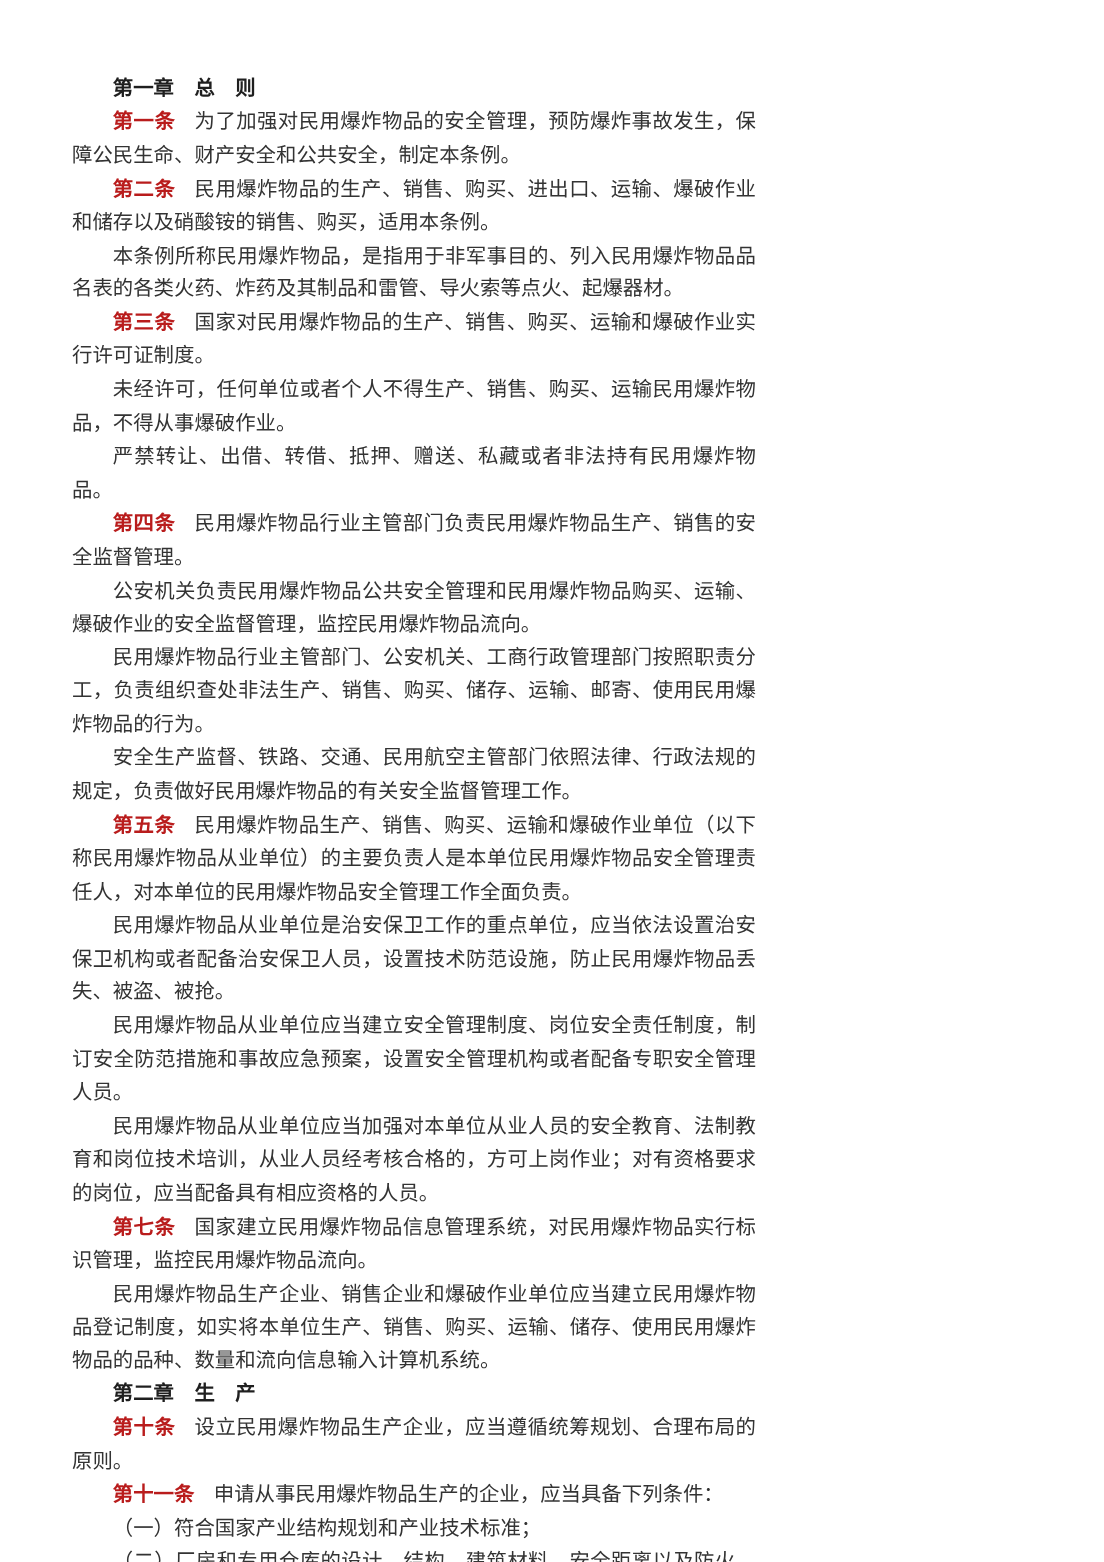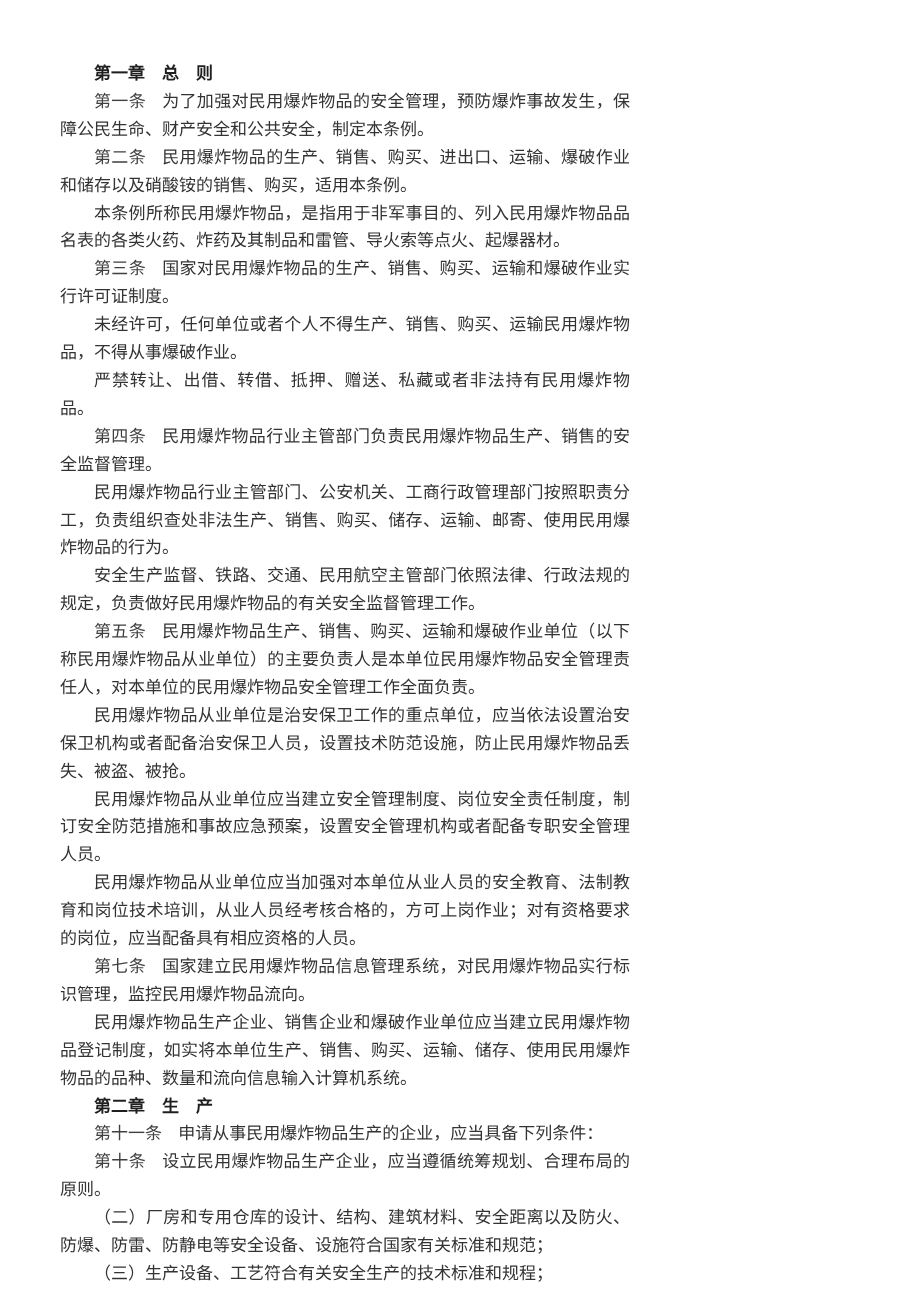--- a/index.html
+++ b/index.html
@@ -29,45 +29,47 @@
     line-height: 27.9px;
     text-align: justify;
     word-break: break-all;
     color: #333333;
   }
   .doc-body p.chapter {
     font-weight: bold;
     color: #1f1f1f;
   }
   .doc-body .label {
-    font-weight: normal;
-    color: #404040;
+    font-weight: bold;
+    color: #b91c1c;
     margin-right: 0.95em;
   }
 </style>
 </head>
 <body>
 
 <div class="doc-page">
   <div class="doc-body">
       <p class="chapter"><span class="text">第一章　总　则</span></p>
       <p class="article"><b class="label">第一条</b><span class="text">为了加强对民用爆炸物品的安全管理，预防爆炸事故发生，保障公民生命、财产安全和公共安全，制定本条例。</span></p>
       <p class="article"><b class="label">第二条</b><span class="text">民用爆炸物品的生产、销售、购买、进出口、运输、爆破作业和储存以及硝酸铵的销售、购买，适用本条例。</span></p>
       <p class="para"><span class="text">本条例所称民用爆炸物品，是指用于非军事目的、列入民用爆炸物品品名表的各类火药、炸药及其制品和雷管、导火索等点火、起爆器材。</span></p>
       <p class="article"><b class="label">第三条</b><span class="text">国家对民用爆炸物品的生产、销售、购买、运输和爆破作业实行许可证制度。</span></p>
       <p class="para"><span class="text">未经许可，任何单位或者个人不得生产、销售、购买、运输民用爆炸物品，不得从事爆破作业。</span></p>
       <p class="para"><span class="text">严禁转让、出借、转借、抵押、赠送、私藏或者非法持有民用爆炸物品。</span></p>
       <p class="article"><b class="label">第四条</b><span class="text">民用爆炸物品行业主管部门负责民用爆炸物品生产、销售的安全监督管理。</span></p>
+      <p class="para"><span class="text">公安机关负责民用爆炸物品公共安全管理和民用爆炸物品购买、运输、爆破作业的安全监督管理，监控民用爆炸物品流向。</span></p>
       <p class="para"><span class="text">民用爆炸物品行业主管部门、公安机关、工商行政管理部门按照职责分工，负责组织查处非法生产、销售、购买、储存、运输、邮寄、使用民用爆炸物品的行为。</span></p>
       <p class="para"><span class="text">安全生产监督、铁路、交通、民用航空主管部门依照法律、行政法规的规定，负责做好民用爆炸物品的有关安全监督管理工作。</span></p>
       <p class="article"><b class="label">第五条</b><span class="text">民用爆炸物品生产、销售、购买、运输和爆破作业单位（以下称民用爆炸物品从业单位）的主要负责人是本单位民用爆炸物品安全管理责任人，对本单位的民用爆炸物品安全管理工作全面负责。</span></p>
       <p class="para"><span class="text">民用爆炸物品从业单位是治安保卫工作的重点单位，应当依法设置治安保卫机构或者配备治安保卫人员，设置技术防范设施，防止民用爆炸物品丢失、被盗、被抢。</span></p>
       <p class="para"><span class="text">民用爆炸物品从业单位应当建立安全管理制度、岗位安全责任制度，制订安全防范措施和事故应急预案，设置安全管理机构或者配备专职安全管理人员。</span></p>
       <p class="para"><span class="text">民用爆炸物品从业单位应当加强对本单位从业人员的安全教育、法制教育和岗位技术培训，从业人员经考核合格的，方可上岗作业；对有资格要求的岗位，应当配备具有相应资格的人员。</span></p>
       <p class="article"><b class="label">第七条</b><span class="text">国家建立民用爆炸物品信息管理系统，对民用爆炸物品实行标识管理，监控民用爆炸物品流向。</span></p>
       <p class="para"><span class="text">民用爆炸物品生产企业、销售企业和爆破作业单位应当建立民用爆炸物品登记制度，如实将本单位生产、销售、购买、运输、储存、使用民用爆炸物品的品种、数量和流向信息输入计算机系统。</span></p>
       <p class="chapter"><span class="text">第二章　生　产</span></p>
+      <p class="article"><b class="label">第十条</b><span class="text">设立民用爆炸物品生产企业，应当遵循统筹规划、合理布局的原则。</span></p>
       <p class="article"><b class="label">第十一条</b><span class="text">申请从事民用爆炸物品生产的企业，应当具备下列条件：</span></p>
-      <p class="article"><b class="label">第十条</b><span class="text">设立民用爆炸物品生产企业，应当遵循统筹规划、合理布局的原则。</span></p>
+      <p class="para"><span class="text">（一）符合国家产业结构规划和产业技术标准；</span></p>
       <p class="para"><span class="text">（二）厂房和专用仓库的设计、结构、建筑材料、安全距离以及防火、防爆、防雷、防静电等安全设备、设施符合国家有关标准和规范；</span></p>
       <p class="para"><span class="text">（三）生产设备、工艺符合有关安全生产的技术标准和规程；</span></p>
     </div>
 </div>
 
 </body></html>

